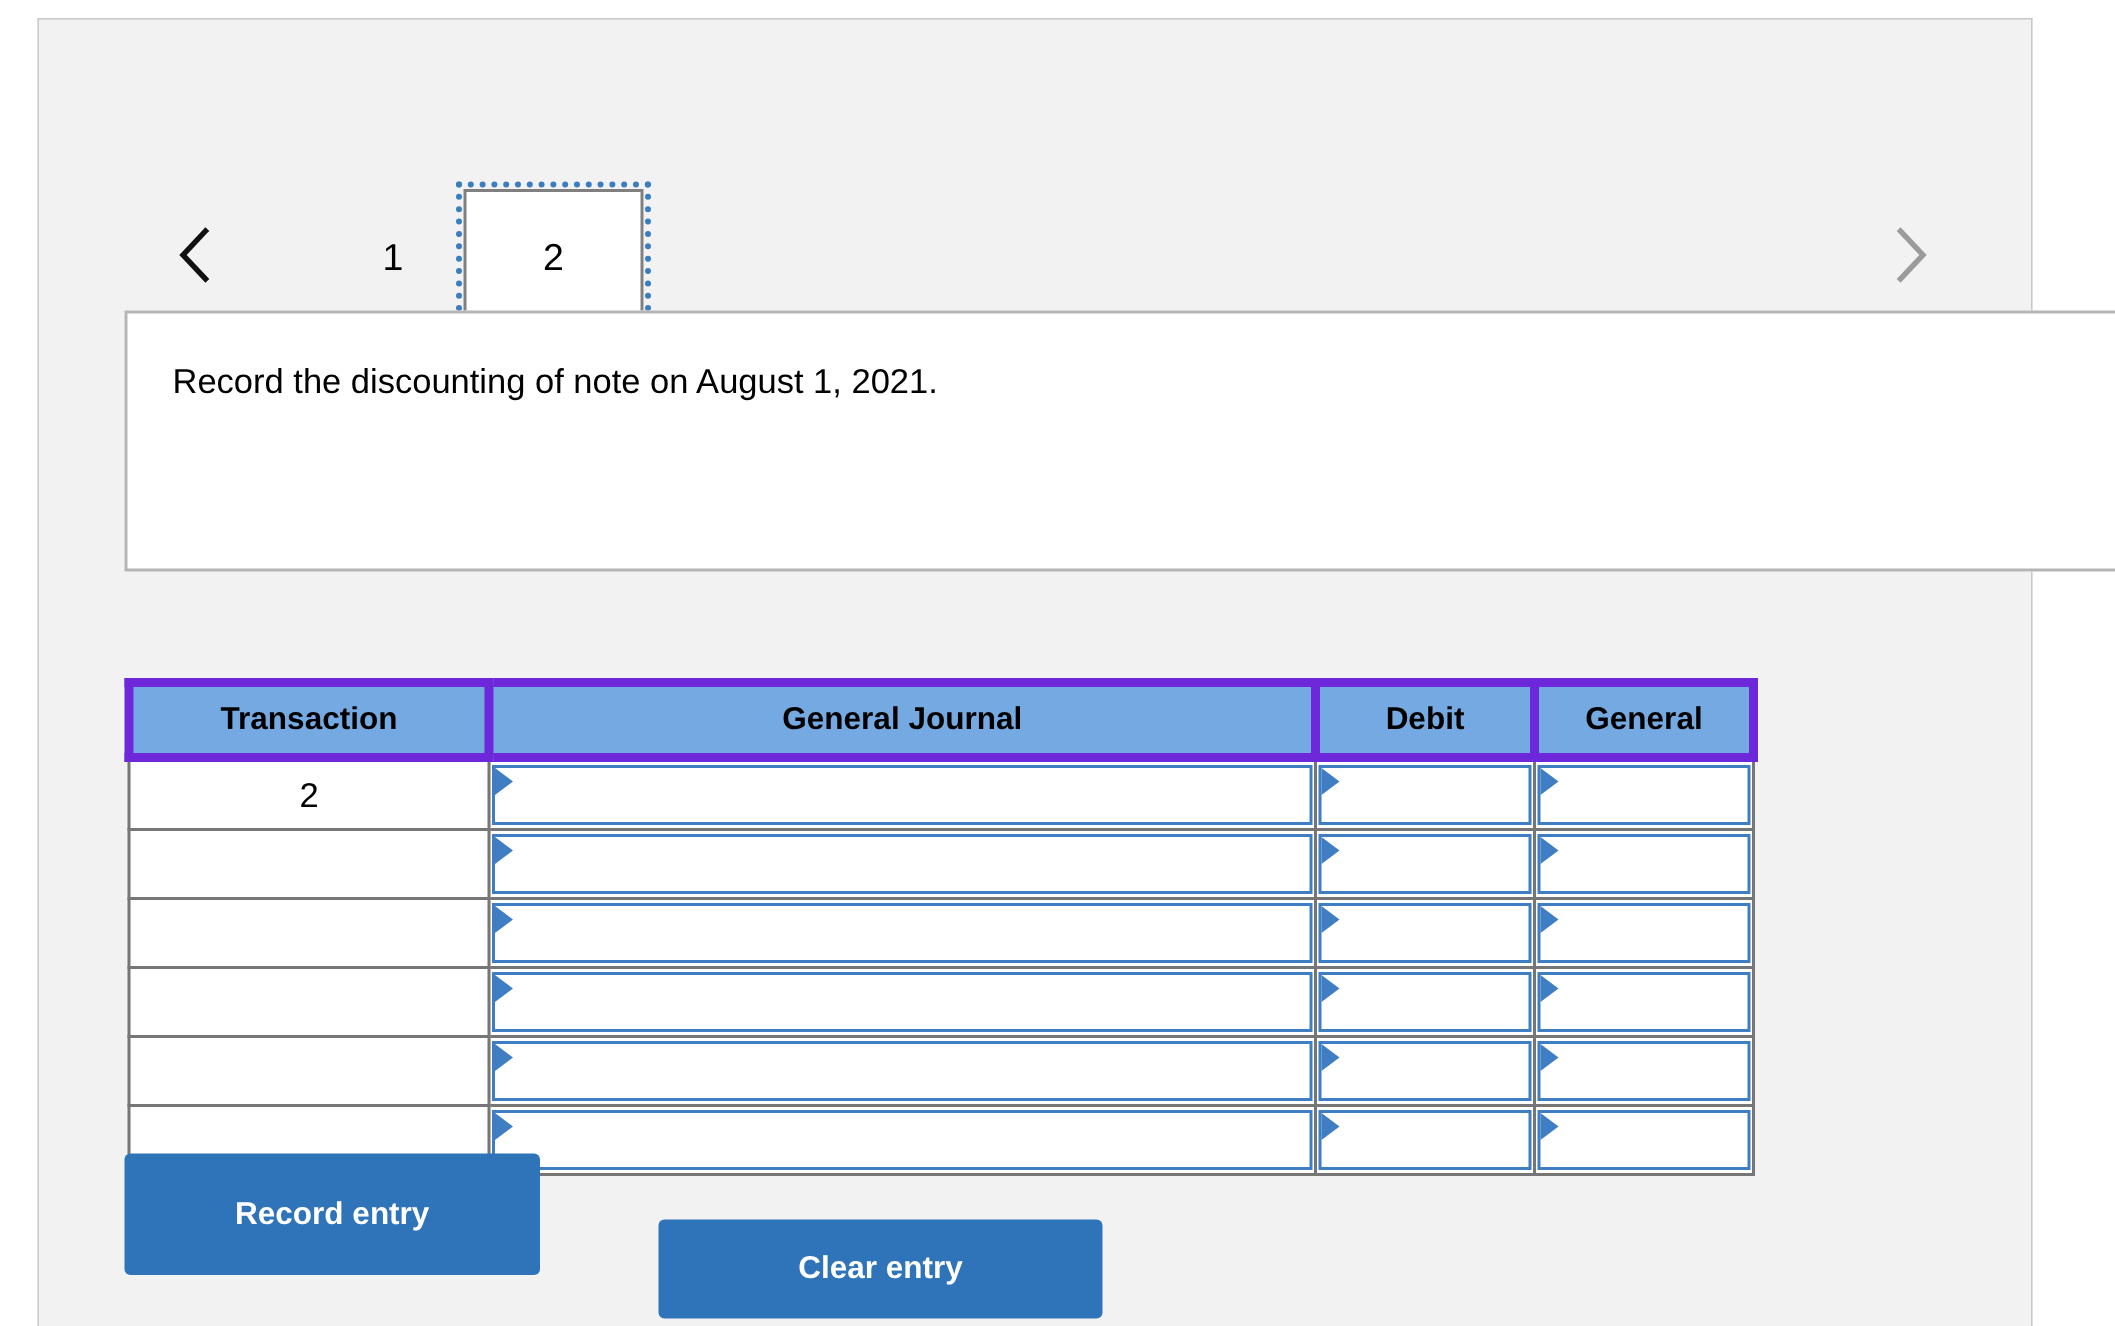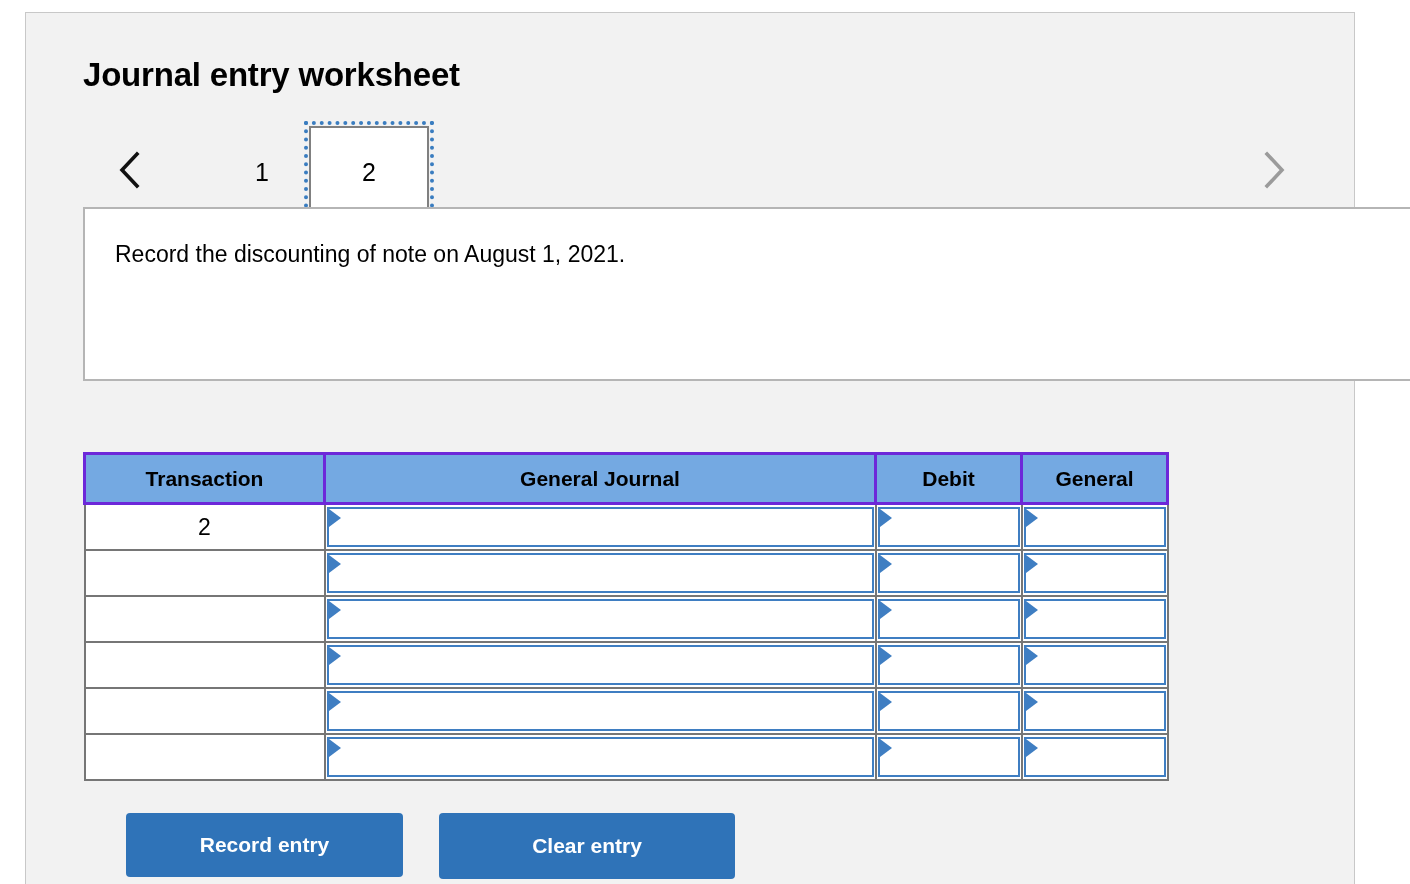--- a/index.html
+++ b/index.html
@@ -125,21 +125,21 @@
   .jtable {
     position: absolute;
     left: 57px;
     top: 439px;
     width: 1083px;
     border-collapse: collapse;
     table-layout: fixed;
   }
   .jtable th {
     background: #74a9e2;
-    border: 3px solid #6d28d9;
+    border: 6px solid #6d28d9;
     height: 50px;
     font-size: 21px;
     font-weight: bold;
     color: #000000;
     text-align: center;
     padding: 0;
     box-sizing: border-box;
   }
   .jtable td {
     border: 2px solid #767676;
@@ -194,32 +194,31 @@
     font-size: 21px;
     font-weight: bold;
     font-family: "Liberation Sans", sans-serif;
     cursor: pointer;
     display: flex;
     align-items: center;
     justify-content: center;
     box-sizing: border-box;
     padding: 0;
   }
-  .btn-record { left: 57px;  top: 800px; width: 277px; height: 64px; margin-left: 43px; }
+  .btn-record { left: 57px;  top: 756px; width: 277px; height: 81px; }
   .btn-clear  { left: 413px; top: 800px; width: 296px; height: 66px; }
   .btn-view   { left: 947px; top: 800px; width: 321px; height: 66px; }
 </style>
 </head>
 <body>
 
 <div id="root">
 
   <div class="panel">
 
-    <div class="worksheet-title">Journal entry worksheet</div>
 
     <div class="pager">
 
       <div class="chevron chev-prev">
         <span>
           <svg width="26" height="40" viewBox="0 0 26 40" aria-hidden="true">
             <polyline points="20,4 5,20 20,36" fill="none" stroke="#111111" stroke-width="3.6" stroke-linecap="square" stroke-linejoin="miter"></polyline>
           </svg>
         </span>
       </div>

